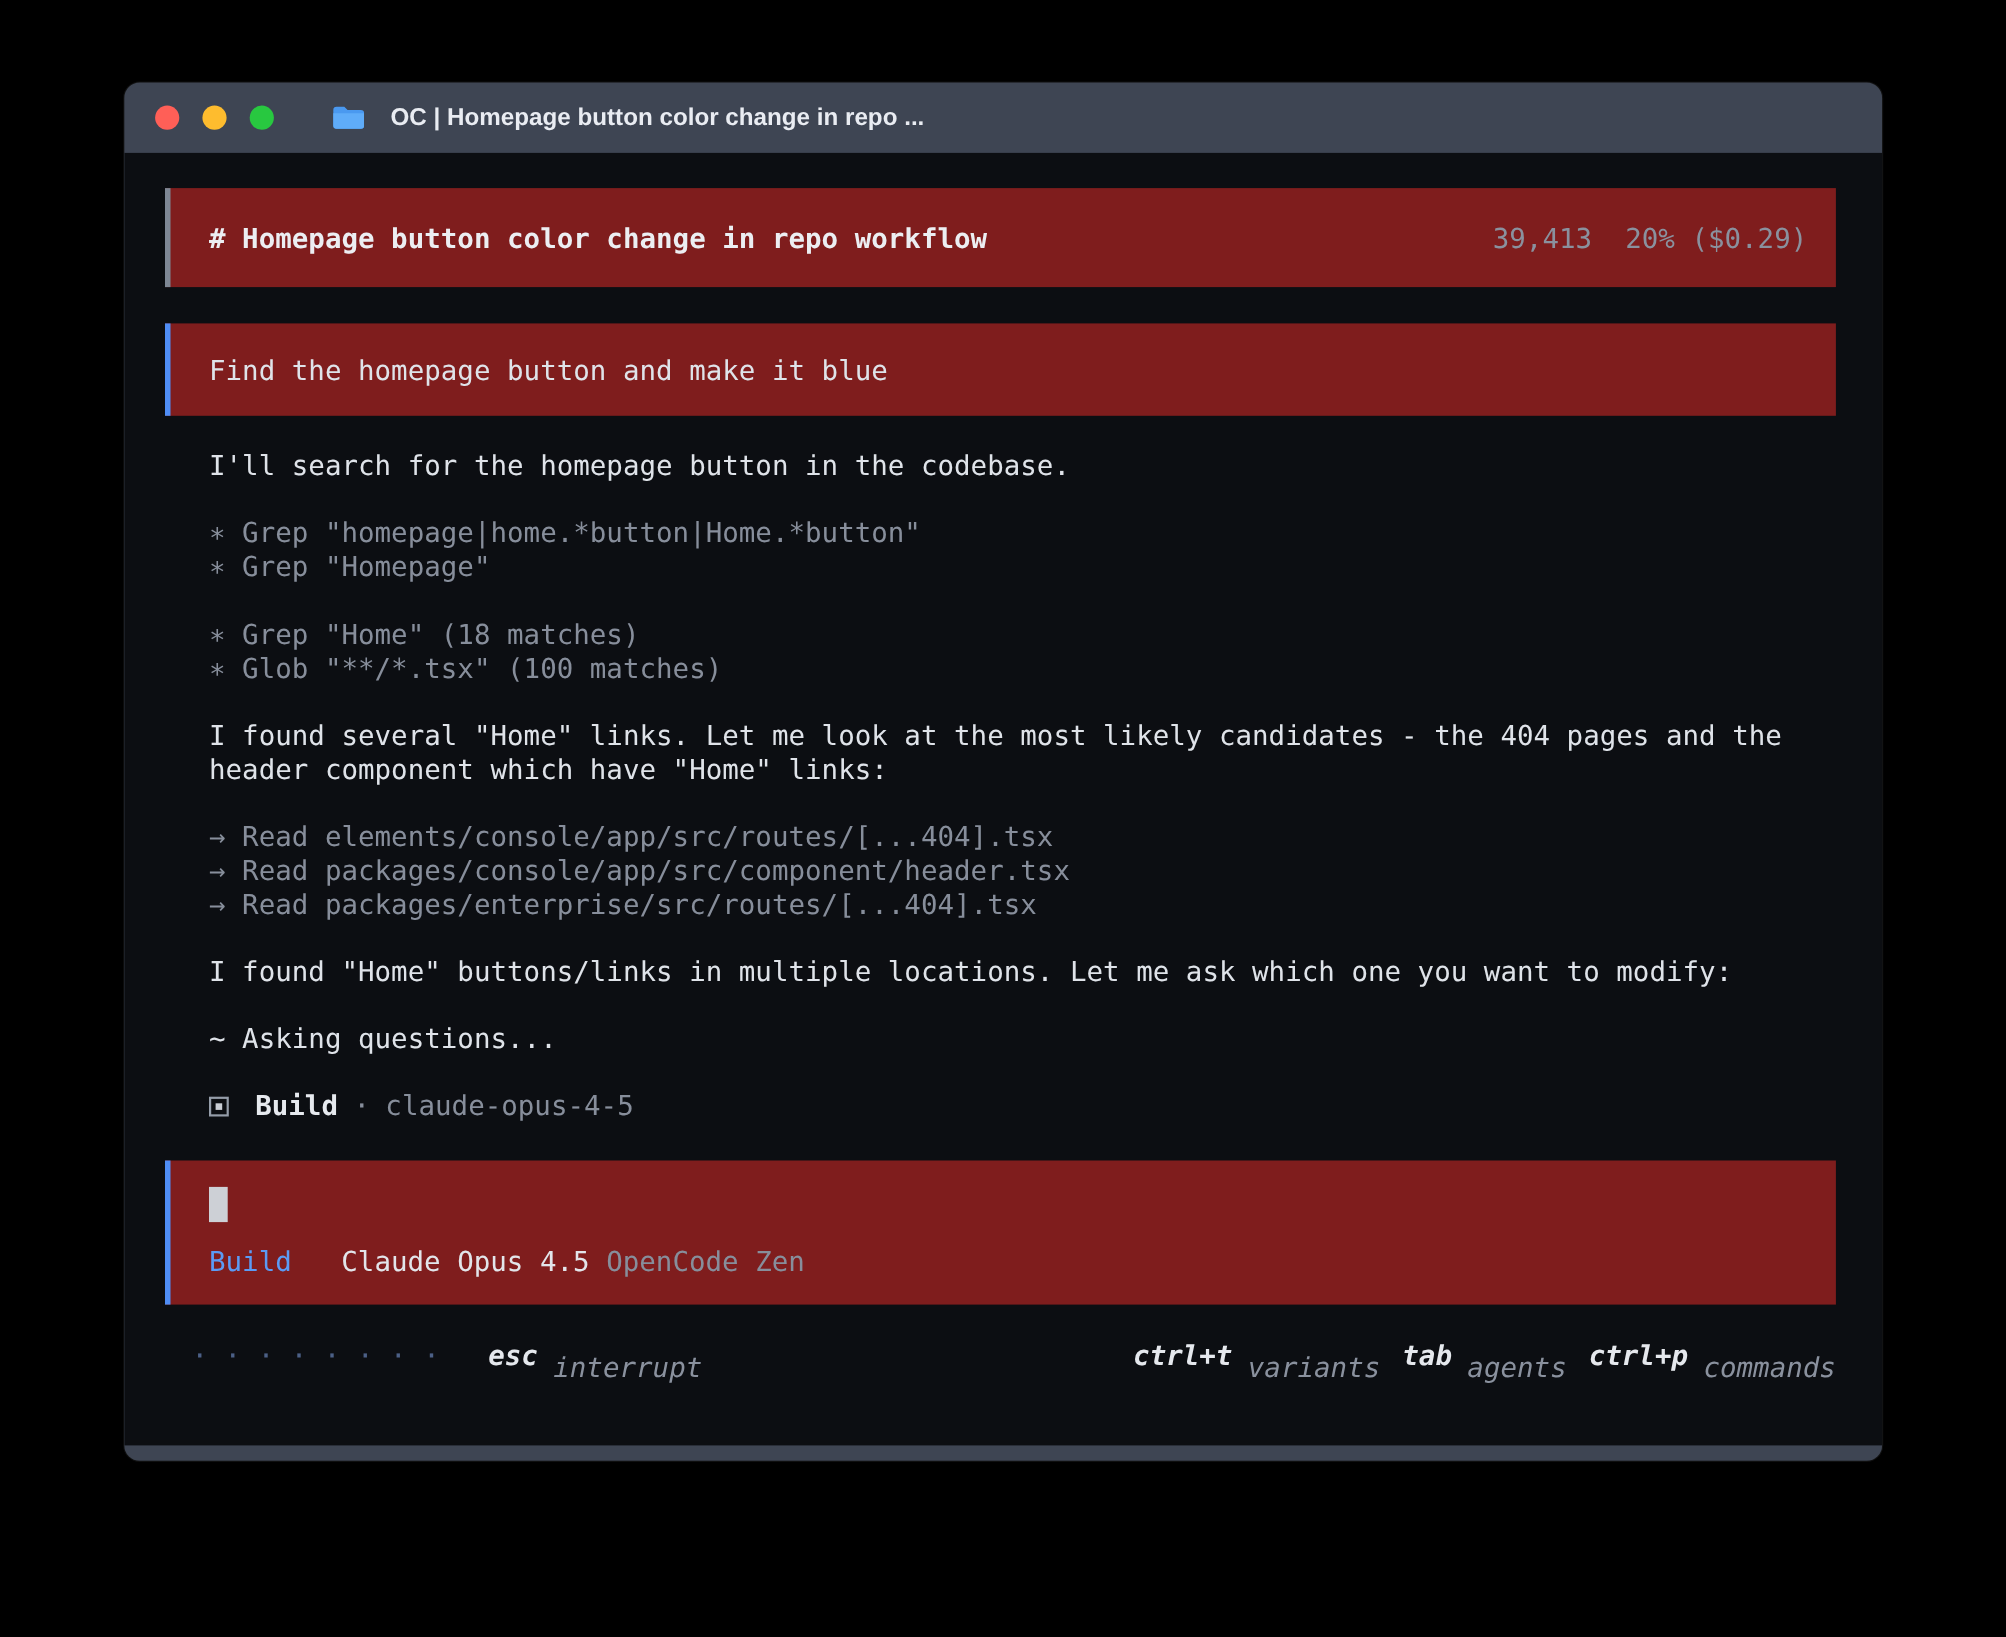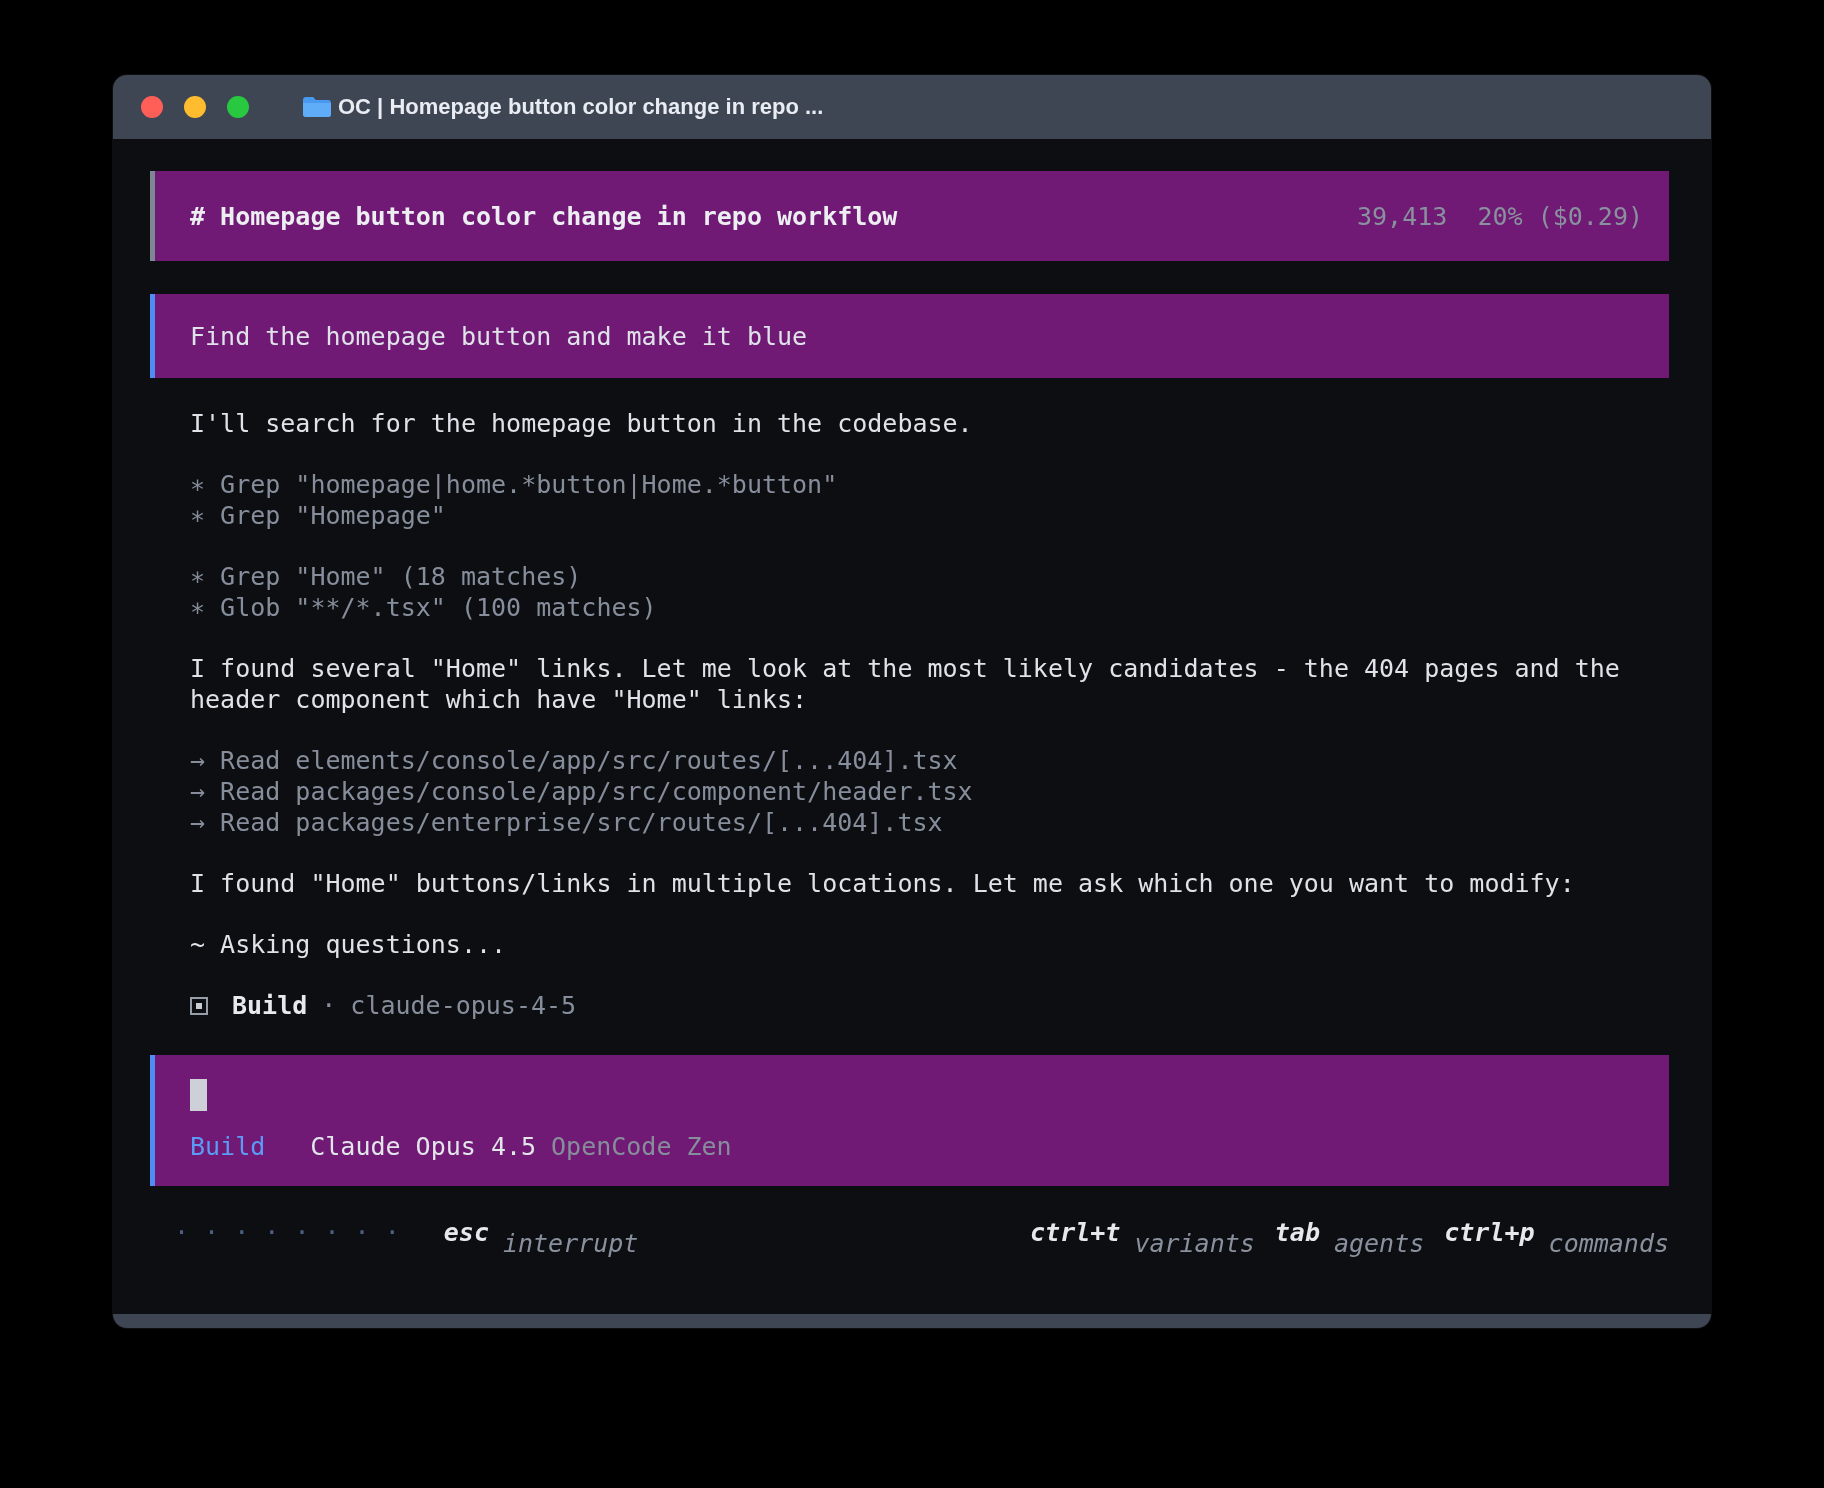--- a/index.html
+++ b/index.html
@@ -16,41 +16,41 @@
     box-shadow:0 0 0 1px rgba(255,255,255,0.06), 0 24px 60px rgba(0,0,0,0.7);
   }
 
   
   .titlebar { flex:0 0 64px; display:flex; align-items:center; padding:0 28px; }
   .traffic { display:flex; gap:21px; }
   .light { width:22px; height:22px; border-radius:50%; display:inline-block; }
   .light.red    { background:#ff5f57; }
   .light.yellow { background:#febc2e; }
   .light.green  { background:#28c840; }
-  .title-wrap { display:flex; align-items:center; gap:7px; margin-left:52px; }
+  .title-wrap { display:flex; align-items:center; gap:24px; margin-left:52px; }
   .folder { display:inline-flex; }
   .window-title {
     font-family:"Liberation Sans", sans-serif;
     font-weight:bold; font-size:22px; color:#e9ecf2;
     white-space:pre;
   }
 
   
   .content {
     flex:1 1 auto;
     background:#0c0e12;
     padding:32px 42px 0 37px;
     font-family:"DejaVu Sans Mono", monospace;
     font-size:25px; line-height:31px;
     color:#dfe3e9;
     display:flex; flex-direction:column;
     overflow:hidden;
   }
 
-  .block { background:#701a75; border-left:5px solid #7e8794; }
+  .block { background:#7f1d1d; border-left:5px solid #7e8794; }
 
   .session-header {
     height:90px; flex:0 0 90px;
     display:flex; align-items:center; justify-content:space-between;
     padding:0 26px 0 35px;
     font-weight:bold; color:#eceef2;
     white-space:pre;
   }
   .session-stats { color:#8a919e; font-weight:normal; white-space:pre; }
 

